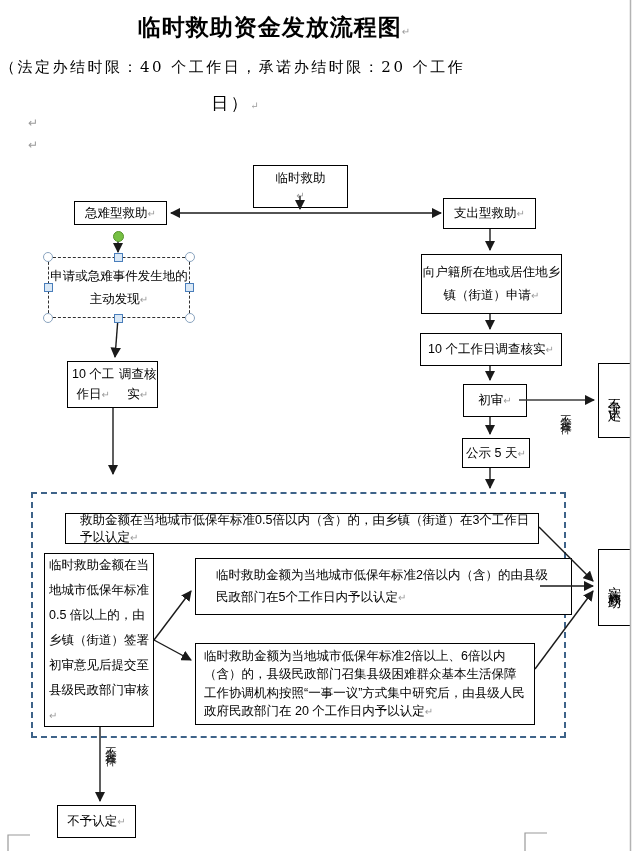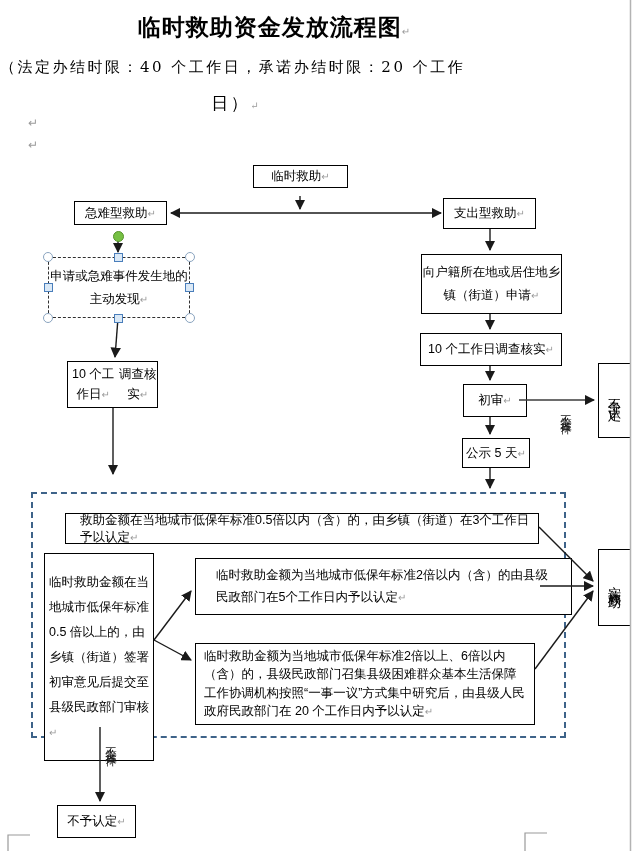--- a/index.html
+++ b/index.html
@@ -21,31 +21,31 @@
     font-family:"DejaVu Serif",serif;font-size:17px;letter-spacing:2.5px;
   }
   .mark{color:#9a9a9a;font-size:10px;font-weight:normal;letter-spacing:0;vertical-align:baseline;}
   .pmark{position:absolute;color:#9a9a9a;font-size:12px;}
   
   .box{
     position:absolute;border:1px solid #000;background:#fff;box-sizing:border-box;
     display:flex;align-items:center;justify-content:center;text-align:center;
     font-size:12.5px;line-height:17px;
   }
-  .b-linshi{left:253px;top:165px;width:95px;height:23px;}
+  .b-linshi{left:253px;top:165px;width:95px;height:43px;flex-direction:column;}
   .b-jinan{left:74px;top:201px;width:93px;height:24px;}
   .b-zhichu{left:443px;top:198px;width:93px;height:31px;}
   .b-apply{left:48px;top:257px;width:142px;height:61px;border:1px dashed #2f2f2f;line-height:23px;}
   .b-hukou{left:421px;top:254px;width:141px;height:60px;line-height:23px;}
   .b-r10{left:420px;top:333px;width:142px;height:33px;}
   .b-chushen{left:463px;top:384px;width:64px;height:33px;}
   .b-gongshi{left:462px;top:438px;width:68px;height:30px;}
   .b-l10{left:67px;top:361px;width:91px;height:47px;flex-direction:row;line-height:20px;}
   .b-box1{left:65px;top:513px;width:474px;height:31px;justify-content:flex-start;padding-left:14px;text-align:left;}
-  .b-boxL{left:44px;top:553px;width:110px;height:208px;line-height:25px;padding:0 4px;text-align:left;}
+  .b-boxL{left:44px;top:553px;width:110px;height:174px;line-height:25px;padding:0 4px;text-align:left;}
   .b-box2{left:195px;top:558px;width:377px;height:57px;justify-content:flex-start;text-align:left;padding:0 20px;line-height:22px;}
   .b-box3{left:195px;top:643px;width:340px;height:82px;justify-content:flex-start;text-align:left;padding:0 8px;line-height:18.5px;}
   .b-buyu-bottom{left:57px;top:805px;width:79px;height:33px;}
   .vert{writing-mode:vertical-rl;text-orientation:upright;letter-spacing:3px;font-size:13px;}
   .b-buyu-right{left:598px;top:363px;width:33px;height:75px;}
   .b-shishi{left:598px;top:549px;width:33px;height:77px;}
   
   .dashed-region{
     position:absolute;left:31px;top:492px;width:535px;height:246px;
     border:2px dashed #3e6389;box-sizing:border-box;background:transparent;

